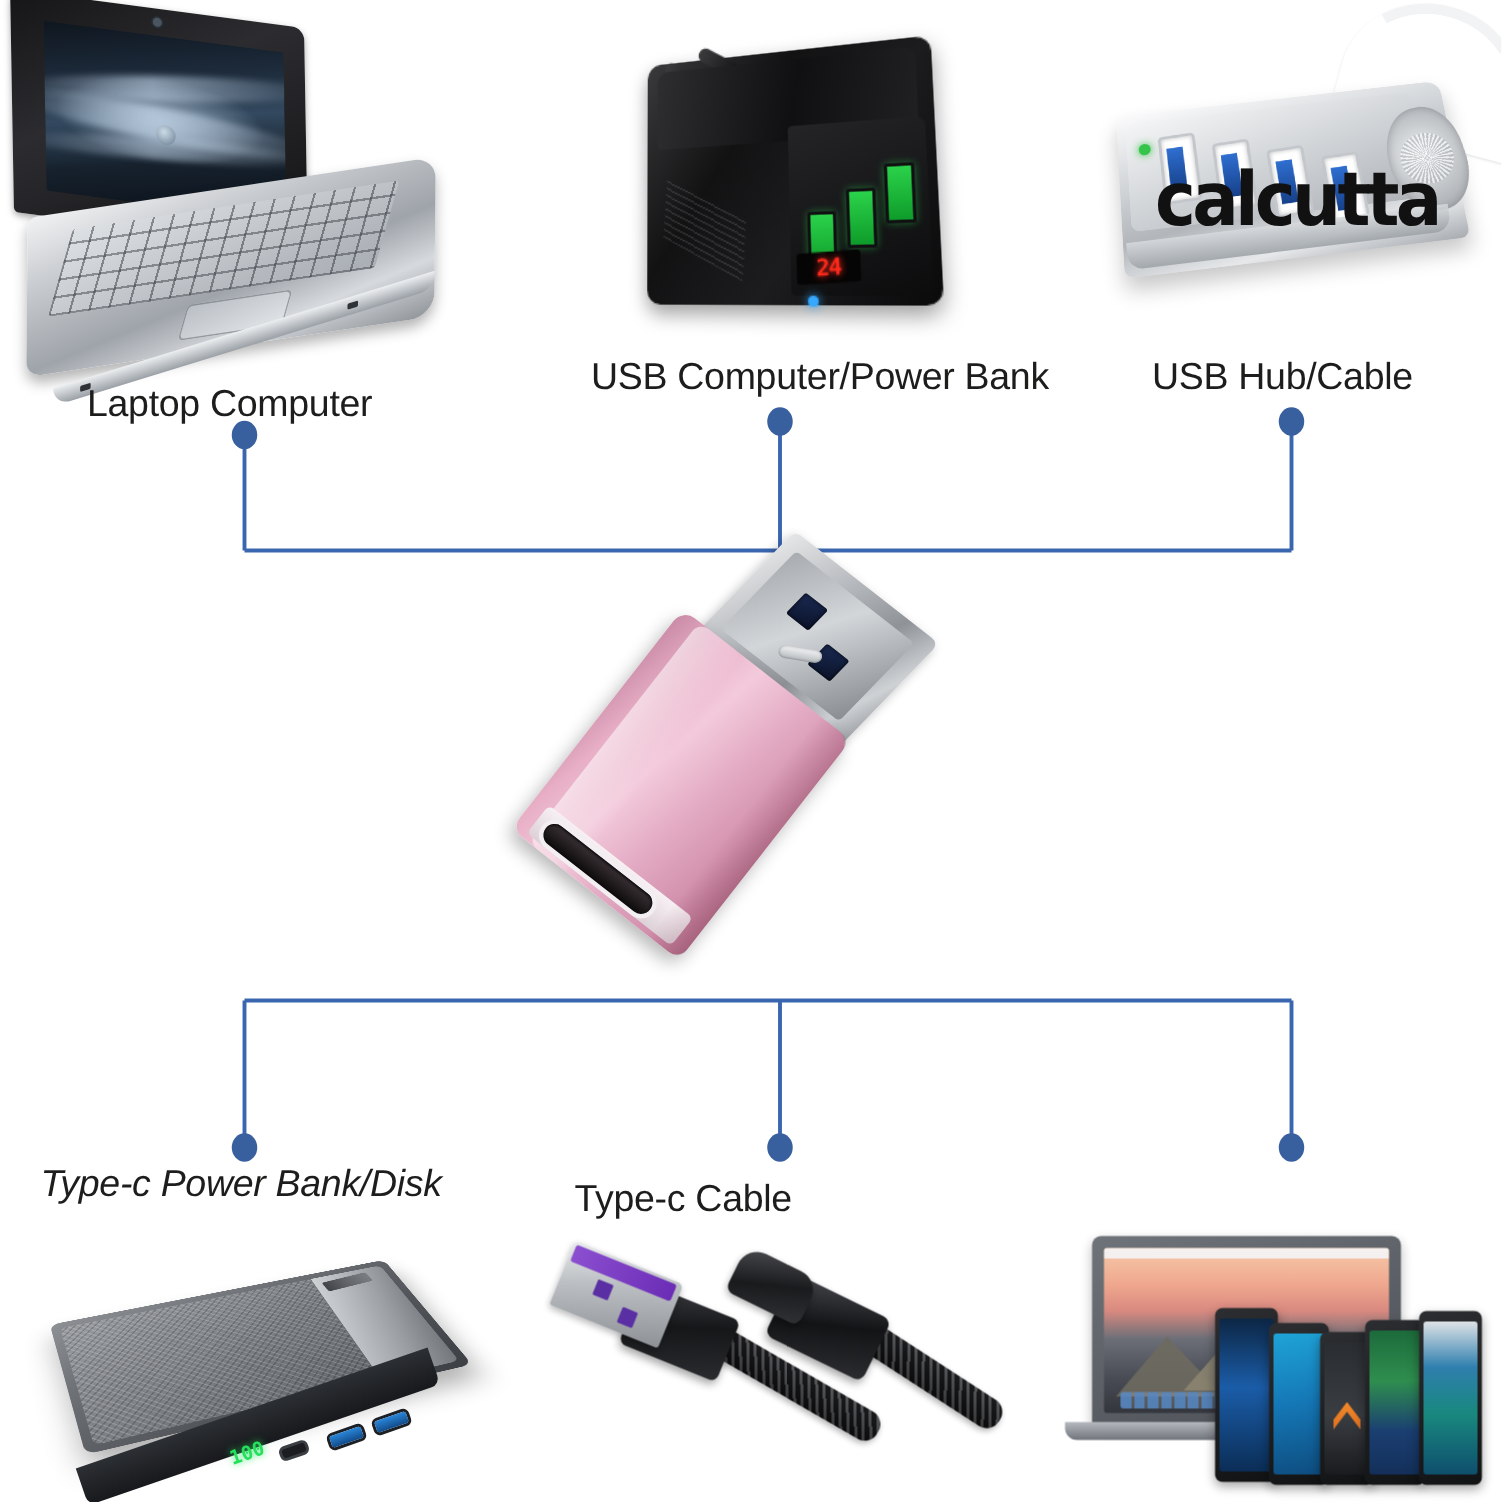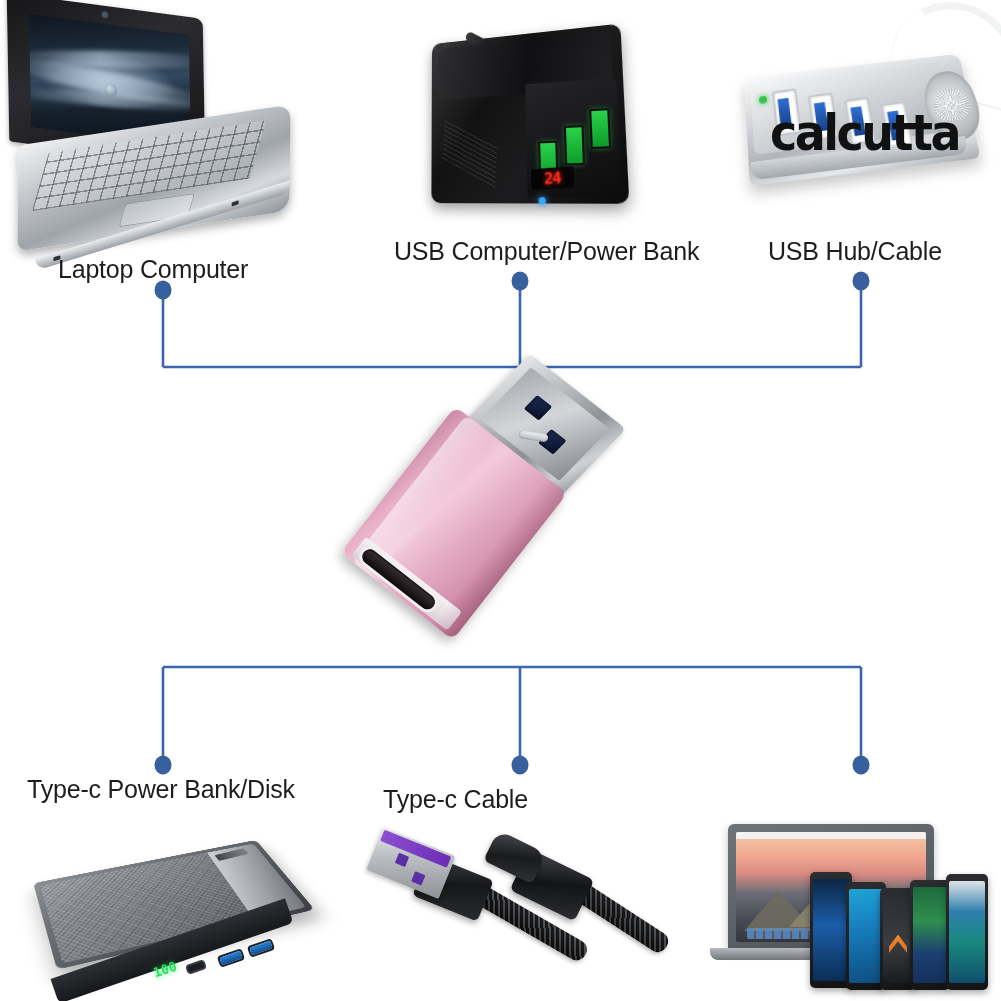--- a/index.html
+++ b/index.html
@@ -660,21 +660,21 @@
         <div class="ad-hole b"></div>
         <div class="ad-slot"></div>
       </div>
     </div>
     <div class="ad-shell">
       <div class="ad-cface"></div>
       <div class="ad-cport"></div>
     </div>
   </div>
 
-  <div class="label" style="left:27px; top:777px;">Type-c Power Bank/Disk</div>
+  <div class="label" style="left:27px; top:777px;font-style:italic;">Type-c Power Bank/Disk</div>
   <div class="label" style="left:383px; top:787px;">Type-c Cable</div>
 
   <div class="product" id="powerbank-photo">
     <div class="pb-body">
       <div class="pb-tex"></div>
       <div class="pb-strip"></div>
       <div class="pb-logo"></div>
     </div>
     <div class="pb-edge"></div>
     <div class="pb-disp">100</div>

